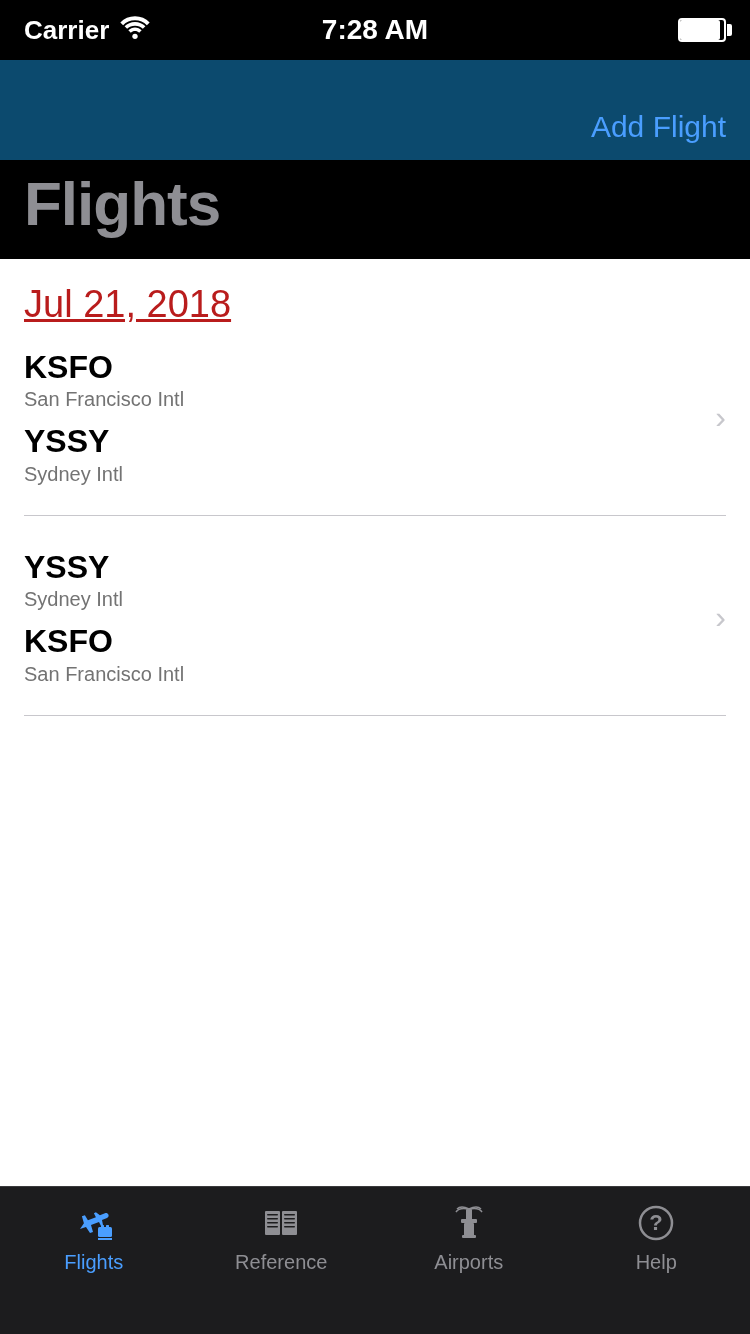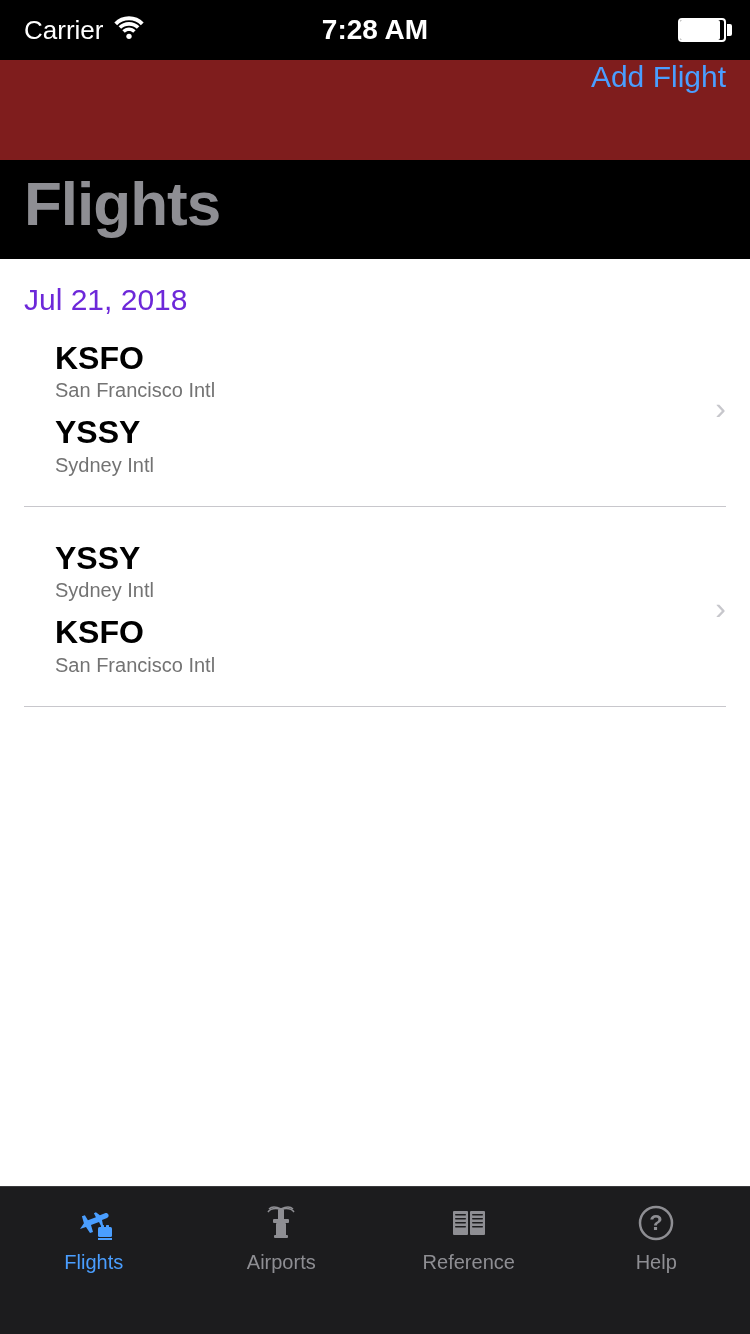--- a/index.html
+++ b/index.html
@@ -22,21 +22,21 @@
       align-items: center;
       justify-content: space-between;
       padding: 0 24px;
       color: #fff;
     }
 
     .status-left {
       display: flex;
       gap: 10px;
       font-size: 26px;
-      font-weight: 400;
+      font-weight: 700;
     }
 
     .wifi-icon svg {
       width: 32px;
       height: 24px;
     }
 
     .status-center {
       font-size: 28px;
       font-weight: 600;
@@ -75,24 +75,24 @@
 
     .battery-fill {
       background: #fff;
       height: 100%;
       width: 90%;
       border-radius: 2px;
     }
 
     
     #nav-bar {
-      background: #7f1d1d;
+      background: #0c4a6e;
       height: 100px;
       display: flex;
-      align-items: flex-start;
+      align-items: flex-end;
       justify-content: flex-end;
       padding: 0 24px 16px;
     }
 
     .add-flight-btn {
       color: #4A9EFF;
       font-size: 30px;
       background: none;
       border: none;
       cursor: pointer;
@@ -116,31 +116,31 @@
       background: #fff;
       flex: 1;
     }
 
     
     .flight-section {
       padding: 24px 24px 0;
     }
 
     .flight-date {
-      color: #6d28d9;
-      font-size: 30px;
+      color: #b91c1c;
+      font-size: 38px;
       margin-bottom: 14px;
+      text-decoration: underline;
     }
 
     .flight-row {
       display: flex;
       align-items: center;
       justify-content: center;
       padding: 8px 0;
-      margin-left: 31px;
     }
 
     .flight-info {
       flex: 1;
     }
 
     .airport-code {
       font-size: 32px;
       font-weight: 700;
       color: #000;
@@ -301,56 +301,56 @@
         <line x1="26" y1="38" x2="40" y2="38" stroke="#4A9EFF" stroke-width="2"></line>
       </svg>
     </div>
     <span class="tab-label" style="color:#4A9EFF;">Flights</span>
   </div>
 
   <div class="tab-item">
     <div class="tab-icon">
       <svg viewBox="0 0 44 44" xmlns="http://www.w3.org/2000/svg">
 
-        <rect x="19" y="8" width="6" height="12" rx="1" fill="#8E8E93"></rect>
-        <rect x="14" y="18" width="16" height="4" rx="1" fill="#8E8E93"></rect>
-        <rect x="17" y="22" width="10" height="14" rx="1" fill="#8E8E93"></rect>
-        <rect x="15" y="34" width="14" height="3" rx="1" fill="#8E8E93"></rect>
-
-        <path d="M22 8 Q14 4 10 8" stroke="#8E8E93" stroke-width="1.5" fill="none"></path>
-        <path d="M22 8 Q30 4 34 8" stroke="#8E8E93" stroke-width="1.5" fill="none"></path>
-        <path d="M22 8 Q12 6 9 11" stroke="#8E8E93" stroke-width="1.5" fill="none"></path>
-        <path d="M22 8 Q32 6 35 11" stroke="#8E8E93" stroke-width="1.5" fill="none"></path>
-      </svg>
-    </div>
-    <span class="tab-label">Airports</span>
-  </div>
-
-  <div class="tab-item">
-    <div class="tab-icon">
-      <svg viewBox="0 0 44 44" xmlns="http://www.w3.org/2000/svg">
-
         <rect x="6" y="10" width="15" height="24" rx="1" fill="#8E8E93"></rect>
         <rect x="23" y="10" width="15" height="24" rx="1" fill="#8E8E93"></rect>
         <rect x="8" y="13" width="11" height="1.5" rx="0.75" fill="#1C1C1E"></rect>
         <rect x="8" y="17" width="11" height="1.5" rx="0.75" fill="#1C1C1E"></rect>
         <rect x="8" y="21" width="11" height="1.5" rx="0.75" fill="#1C1C1E"></rect>
         <rect x="8" y="25" width="11" height="1.5" rx="0.75" fill="#1C1C1E"></rect>
         <rect x="25" y="13" width="11" height="1.5" rx="0.75" fill="#1C1C1E"></rect>
         <rect x="25" y="17" width="11" height="1.5" rx="0.75" fill="#1C1C1E"></rect>
         <rect x="25" y="21" width="11" height="1.5" rx="0.75" fill="#1C1C1E"></rect>
         <rect x="25" y="25" width="11" height="1.5" rx="0.75" fill="#1C1C1E"></rect>
       </svg>
     </div>
     <span class="tab-label">Reference</span>
   </div>
 
   <div class="tab-item">
     <div class="tab-icon">
       <svg viewBox="0 0 44 44" xmlns="http://www.w3.org/2000/svg">
+
+        <rect x="19" y="8" width="6" height="12" rx="1" fill="#8E8E93"></rect>
+        <rect x="14" y="18" width="16" height="4" rx="1" fill="#8E8E93"></rect>
+        <rect x="17" y="22" width="10" height="14" rx="1" fill="#8E8E93"></rect>
+        <rect x="15" y="34" width="14" height="3" rx="1" fill="#8E8E93"></rect>
+
+        <path d="M22 8 Q14 4 10 8" stroke="#8E8E93" stroke-width="1.5" fill="none"></path>
+        <path d="M22 8 Q30 4 34 8" stroke="#8E8E93" stroke-width="1.5" fill="none"></path>
+        <path d="M22 8 Q12 6 9 11" stroke="#8E8E93" stroke-width="1.5" fill="none"></path>
+        <path d="M22 8 Q32 6 35 11" stroke="#8E8E93" stroke-width="1.5" fill="none"></path>
+      </svg>
+    </div>
+    <span class="tab-label">Airports</span>
+  </div>
+
+  <div class="tab-item">
+    <div class="tab-icon">
+      <svg viewBox="0 0 44 44" xmlns="http://www.w3.org/2000/svg">
         <circle cx="22" cy="22" r="16" stroke="#8E8E93" stroke-width="2.5" fill="none"></circle>
         <text x="22" y="29" text-anchor="middle" font-size="22" font-weight="700" fill="#8E8E93" font-family="Helvetica Neue, Arial">?</text>
       </svg>
     </div>
     <span class="tab-label">Help</span>
   </div>
 
 
 </div>
 

